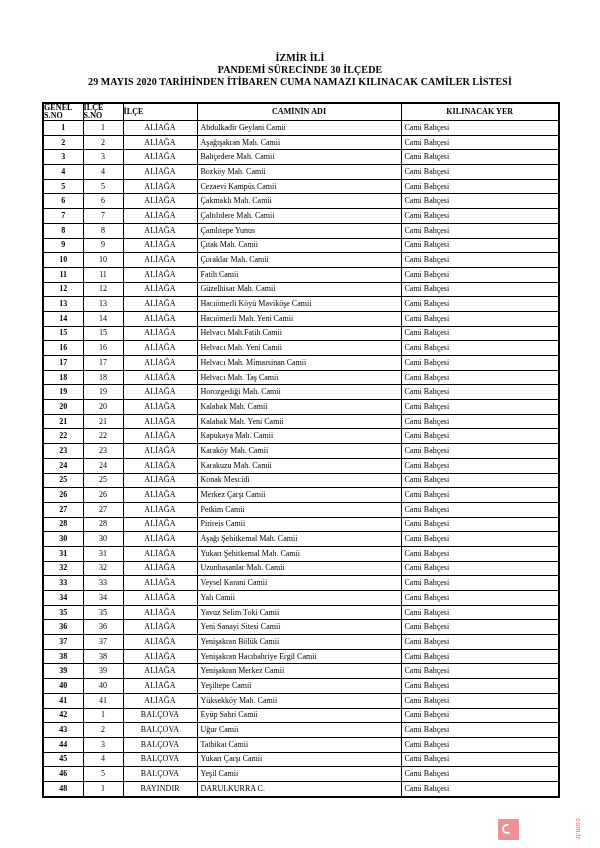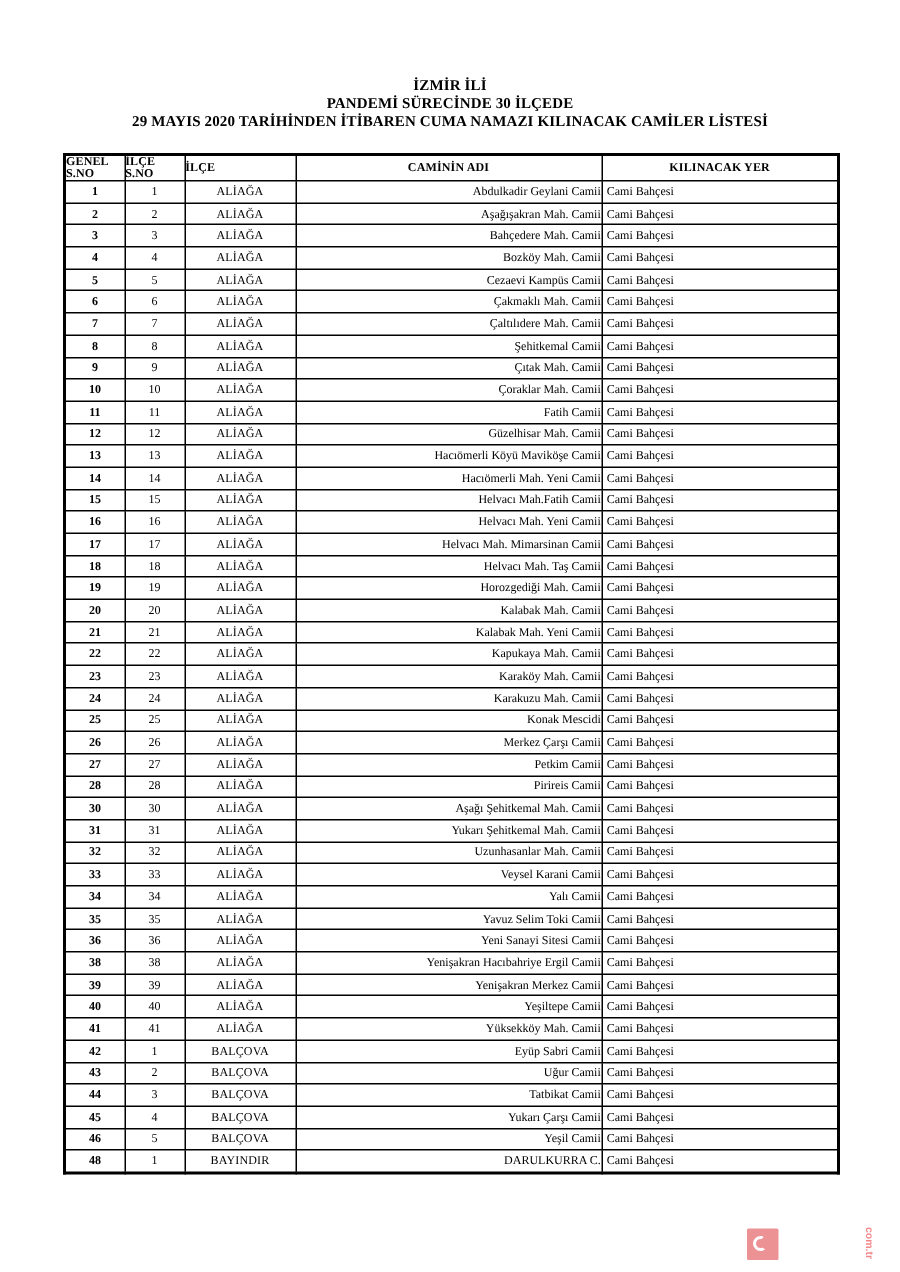--- a/index.html
+++ b/index.html
@@ -103,21 +103,21 @@
     text-align: center;
     font-weight: normal;
     font-size: 8px;
   }
   tbody td.i-ilce {
     text-align: center;
     font-size: 8px;
     letter-spacing: 0.1px;
   }
   tbody td.i-cami {
-    text-align: right;
+    text-align: left;
     padding-left: 3px;
     font-size: 8px;
   }
   tbody td.i-yer {
     text-align: left;
     padding-left: 3px;
     font-size: 8px;
   }
 
   
@@ -269,21 +269,21 @@
             <td class="g-no">7</td>
             <td class="i-no">7</td>
             <td class="i-ilce">ALİAĞA</td>
             <td class="i-cami">Çaltılıdere Mah. Camii</td>
             <td class="i-yer">Cami Bahçesi</td>
           </tr>
           <tr>
             <td class="g-no">8</td>
             <td class="i-no">8</td>
             <td class="i-ilce">ALİAĞA</td>
-            <td class="i-cami">Şehitkemal Camii</td>
+            <td class="i-cami">Çamlıtepe Yunus</td>
             <td class="i-yer">Cami Bahçesi</td>
           </tr>
           <tr>
             <td class="g-no">9</td>
             <td class="i-no">9</td>
             <td class="i-ilce">ALİAĞA</td>
             <td class="i-cami">Çıtak Mah. Camii</td>
             <td class="i-yer">Cami Bahçesi</td>
           </tr>
           <tr>
@@ -459,20 +459,27 @@
             <td class="i-no">35</td>
             <td class="i-ilce">ALİAĞA</td>
             <td class="i-cami">Yavuz Selim Toki Camii</td>
             <td class="i-yer">Cami Bahçesi</td>
           </tr>
           <tr>
             <td class="g-no">36</td>
             <td class="i-no">36</td>
             <td class="i-ilce">ALİAĞA</td>
             <td class="i-cami">Yeni Sanayi Sitesi Camii</td>
+            <td class="i-yer">Cami Bahçesi</td>
+          </tr>
+          <tr>
+            <td class="g-no">37</td>
+            <td class="i-no">37</td>
+            <td class="i-ilce">ALİAĞA</td>
+            <td class="i-cami">Yenişakran Bölük Camii</td>
             <td class="i-yer">Cami Bahçesi</td>
           </tr>
           <tr>
             <td class="g-no">38</td>
             <td class="i-no">38</td>
             <td class="i-ilce">ALİAĞA</td>
             <td class="i-cami">Yenişakran Hacıbahriye Ergil Camii</td>
             <td class="i-yer">Cami Bahçesi</td>
           </tr>
           <tr>

